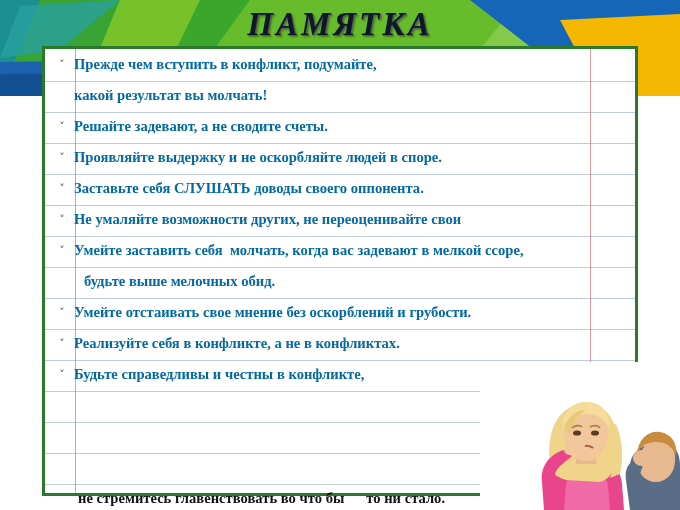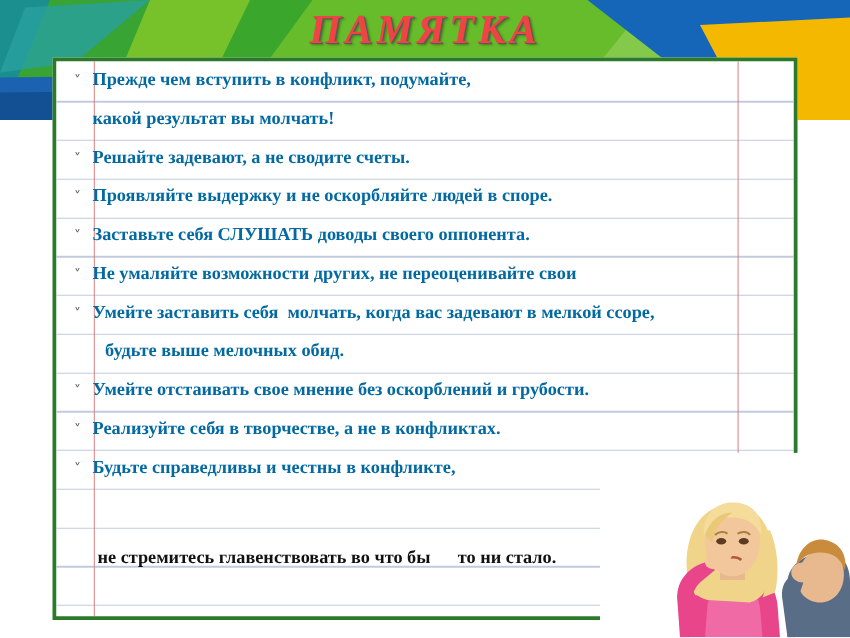--- a/index.html
+++ b/index.html
@@ -34,21 +34,21 @@
   .title {
     position: absolute;
     left: 0; top: 6px;
     width: 680px;
     text-align: center;
     font-family: "Liberation Serif", serif;
     font-size: 33px;
     font-weight: bold;
     font-style: italic;
     letter-spacing: 3px;
-    color: #ef4444;
+    color: #0f172a;
     text-shadow: 1px 1px 0 #5a5a5a, 2px 2px 2px rgba(0,0,0,.35);
     z-index: 6;
   }
 
   
   .sheet {
     position: absolute;
     left: 42px; top: 46px;
     width: 596px; height: 450px;
     background: #ffffff;
@@ -112,21 +112,21 @@
   }
   .itext.cont {
     padding-left: 0;
   }
   .item.indent .itext { padding-left: 10px; }
   .item.nobullet .bullet { visibility: hidden; }
 
   
   .tail {
     position: absolute;
-    left: 42px; top: 438px;
+    left: 42px; top: 490px;
     width: 596px;
     padding-left: 36px;
     box-sizing: border-box;
     font-family: "Liberation Serif", serif;
     font-size: 14.6px;
     font-weight: bold;
     color: #111111;
     z-index: 5;
     white-space: pre;
   }
@@ -202,21 +202,21 @@
     <div class="item nobullet indent">
       <span class="bullet"></span>
       <span class="itext">будьте выше мелочных обид.</span>
     </div>
     <div class="item">
       <span class="bullet">˅</span>
       <span class="itext">Умейте отстаивать свое мнение без оскорблений и грубости.</span>
     </div>
     <div class="item">
       <span class="bullet">˅</span>
-      <span class="itext">Реализуйте себя в творчестве, а не в конфликтах.</span>
+      <span class="itext">Реализуйте себя в конфликте, а не в конфликтах.</span>
     </div>
     <div class="item">
       <span class="bullet">˅</span>
       <span class="itext">Будьте справедливы и честны в конфликте,</span>
     </div>
   </div>
 
   <div class="tail">не стремитесь главенствовать во что бы      то ни стало.</div>
 
   <div class="photo">

